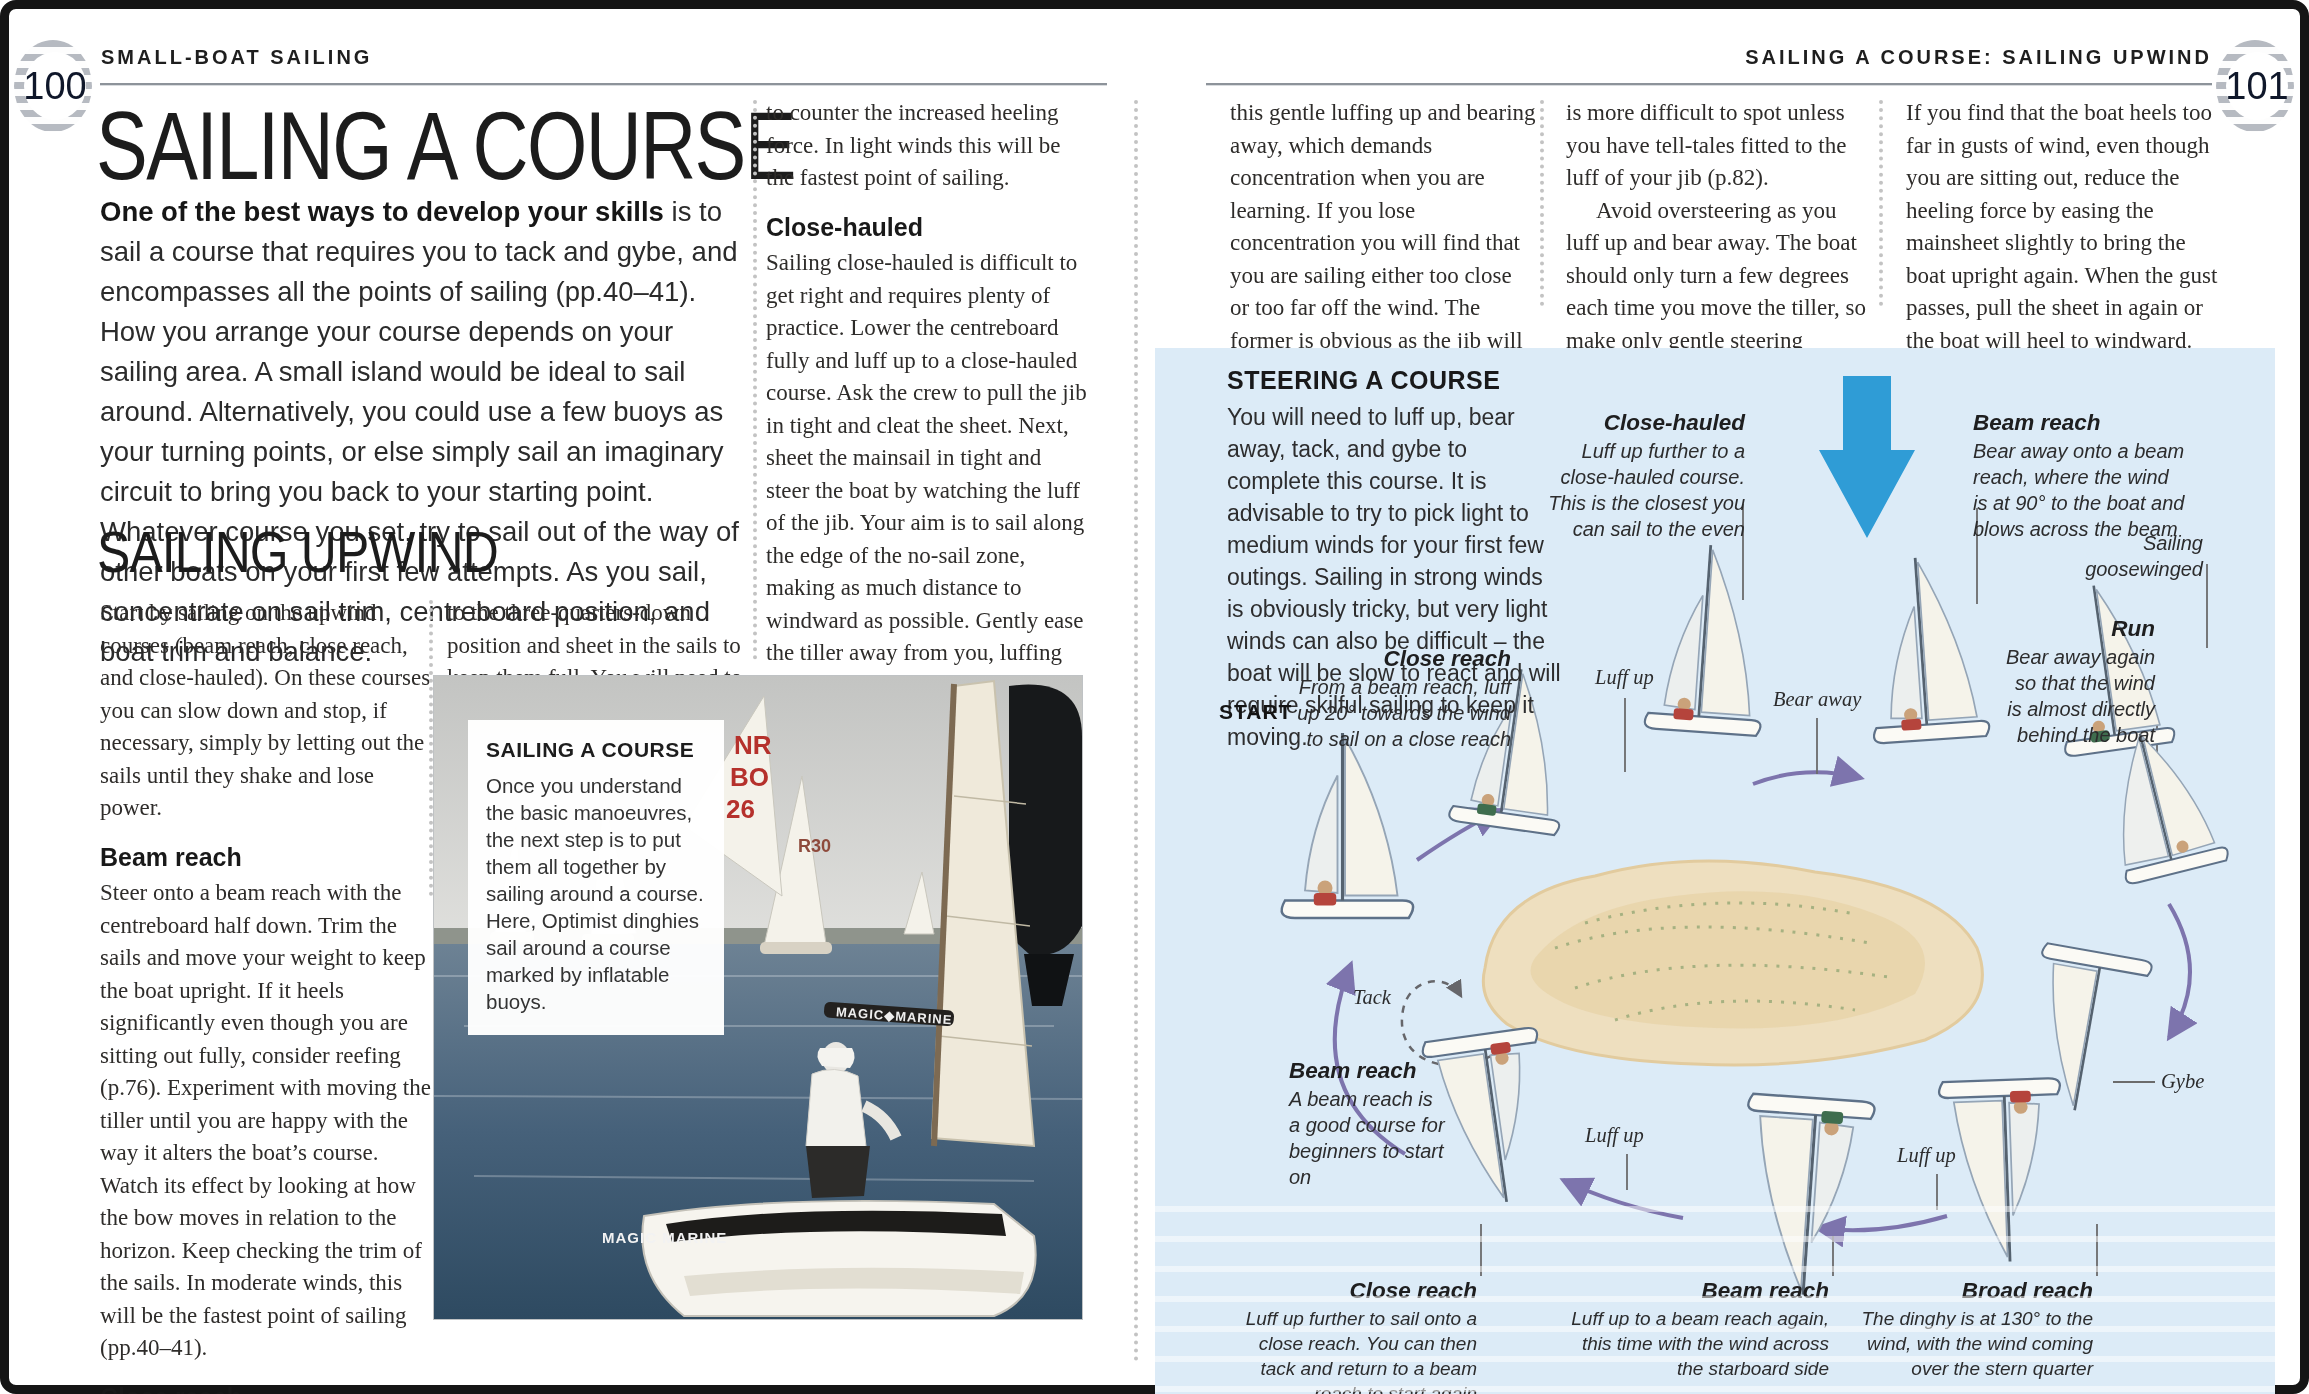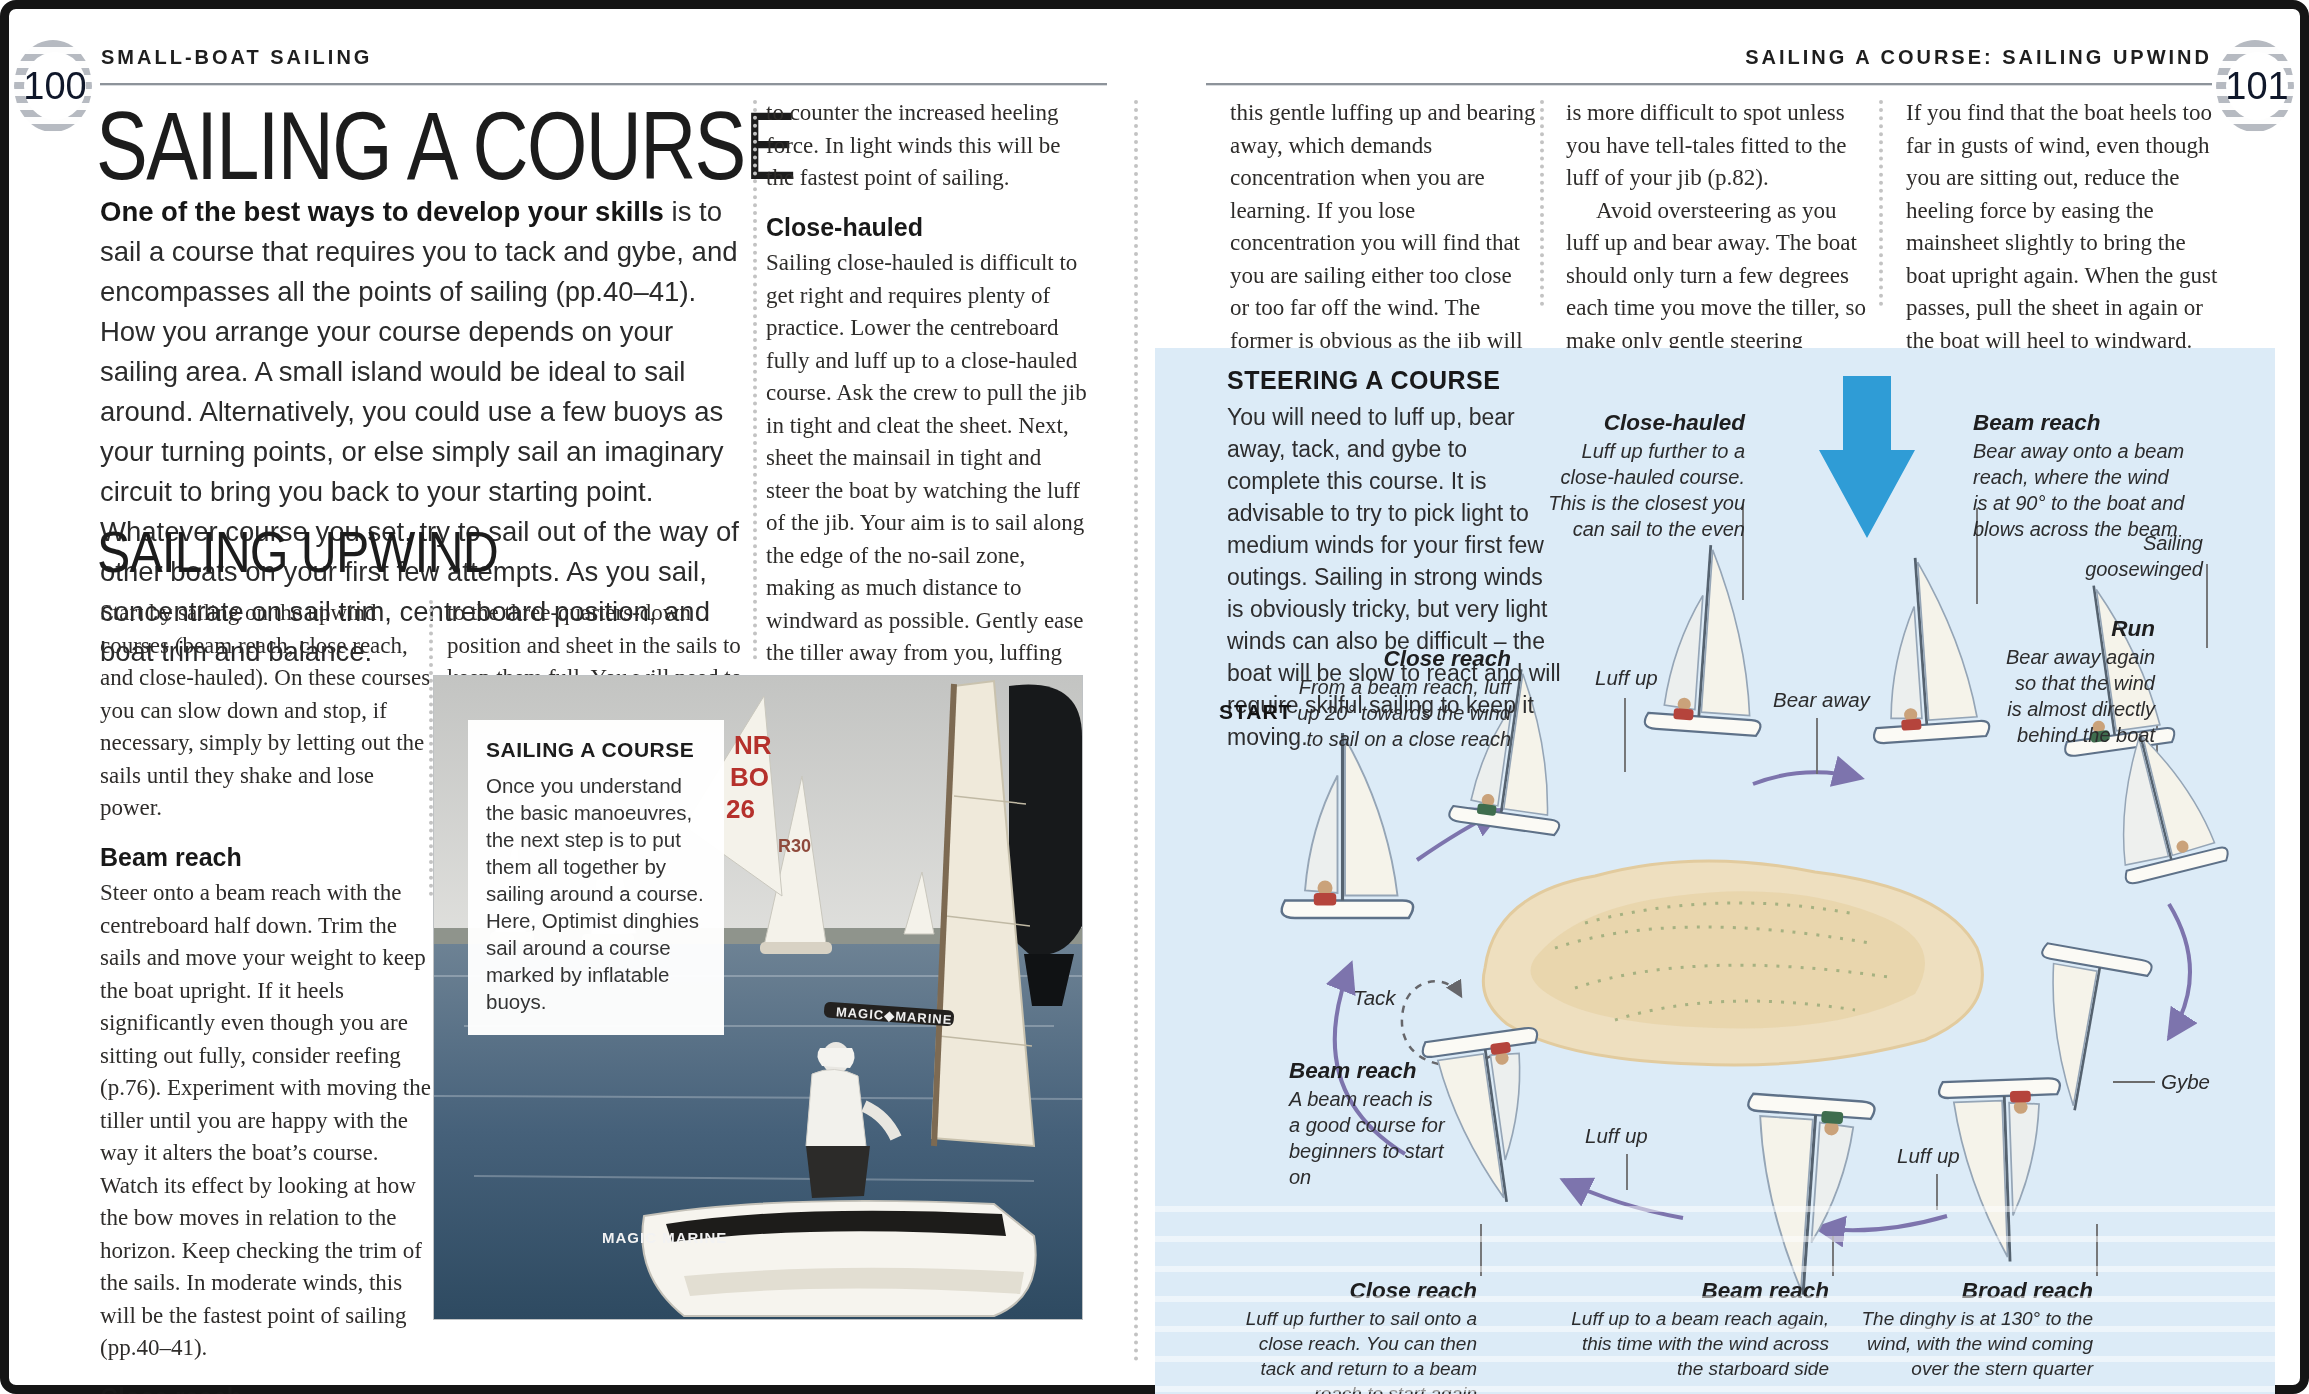--- a/index.html
+++ b/index.html
@@ -59,21 +59,21 @@
   #panel{position:absolute;left:1155px;top:317px;width:1120px;height:1068px;background:#dcebf7;margin-top:31px;}
   #panel::after{content:"";position:absolute;left:0;right:0;bottom:0;height:210px;
       background:repeating-linear-gradient(180deg,rgba(255,255,255,.5) 0 6px,rgba(255,255,255,0) 6px 30px);}
   #panelArt{position:absolute;left:0;top:0;}
   #steerBlock{position:absolute;left:72px;top:18px;width:336px;}
   #steerBlock h3{margin:0 0 6px 0;font-size:25px;letter-spacing:.5px;color:#19191a;}
   #steerBlock p{margin:0;font-size:23px;line-height:32px;color:#2d2d2e;}
   .dlabel{position:absolute;font-style:italic;color:#2c2c2d;font-size:20px;line-height:26px;}
   .dlabel .t{font-weight:700;font-size:22.5px;font-style:italic;display:block;margin-bottom:2px;color:#1e1e1f;}
   .ral{text-align:right;}
-  .small-lab{position:absolute;font-style:italic;font-size:20.5px;color:#2c2c2d;white-space:nowrap;}
+  .small-lab{position:absolute;font-style:italic;font-size:20.5px;color:#2c2c2d;white-space:nowrap;font-family:Liberation Serif, serif;}
   #lblStart{position:absolute;font-weight:700;font-size:21px;letter-spacing:1px;color:#141414;}
 </style>
 </head>
 <body>
 
 <div id="stage">
   <div id="frame"></div>
 
   <div class="badge" id="badgeL">
     <span class="num">100</span>
@@ -164,21 +164,21 @@
       <path d="M372,470 L436,470 L430,520 L378,522 Z" fill="#2c2b29"></path>
       <path d="M430,430 Q452,440 462,462" stroke="#e8e6e0" stroke-width="12" fill="none"></path>
 
       <path d="M210,540 Q340,518 560,528 L600,560 Q610,620 560,640 L250,640 Q200,600 210,540 Z" fill="#f6f4ee" stroke="#c4c1b8" stroke-width="2"></path>
       <path d="M232,548 Q360,528 568,538 L572,560 Q380,548 238,566 Z" fill="#1d1c1a"></path>
       <path d="M250,600 Q400,586 590,596 L586,618 Q400,606 256,620 Z" fill="#e2ded2"></path>
     </svg>
     <span class="sailmark" style="left:300px;top:54px;font-size:26px;">NR</span>
     <span class="sailmark" style="left:296px;top:86px;font-size:26px;">BO</span>
     <span class="sailmark" style="left:292px;top:118px;font-size:26px;">26</span>
-    <span class="sailmark" style="left:344px;top:160px;font-size:18px;color:#8e4a3c;">R30</span>
+    <span class="sailmark" style="left:364px;top:160px;font-size:18px;color:#8e4a3c;">R30</span>
     <span style="position:absolute;left:168px;top:553px;font-size:15px;font-weight:bold;letter-spacing:1px;color:#f2f2f2;">MAGIC MARINE</span>
     <div id="photoCaption">
       <h4>SAILING A COURSE</h4>
       <p>Once you understand the basic manoeuvres, the next step is to put them all together by sailing around a course. Here, Optimist dinghies sail around a course marked by inflatable buoys.</p>
     </div>
   </div>
 
   <div class="badge" id="badgeR">
     <span class="num">101</span>
   </div>

